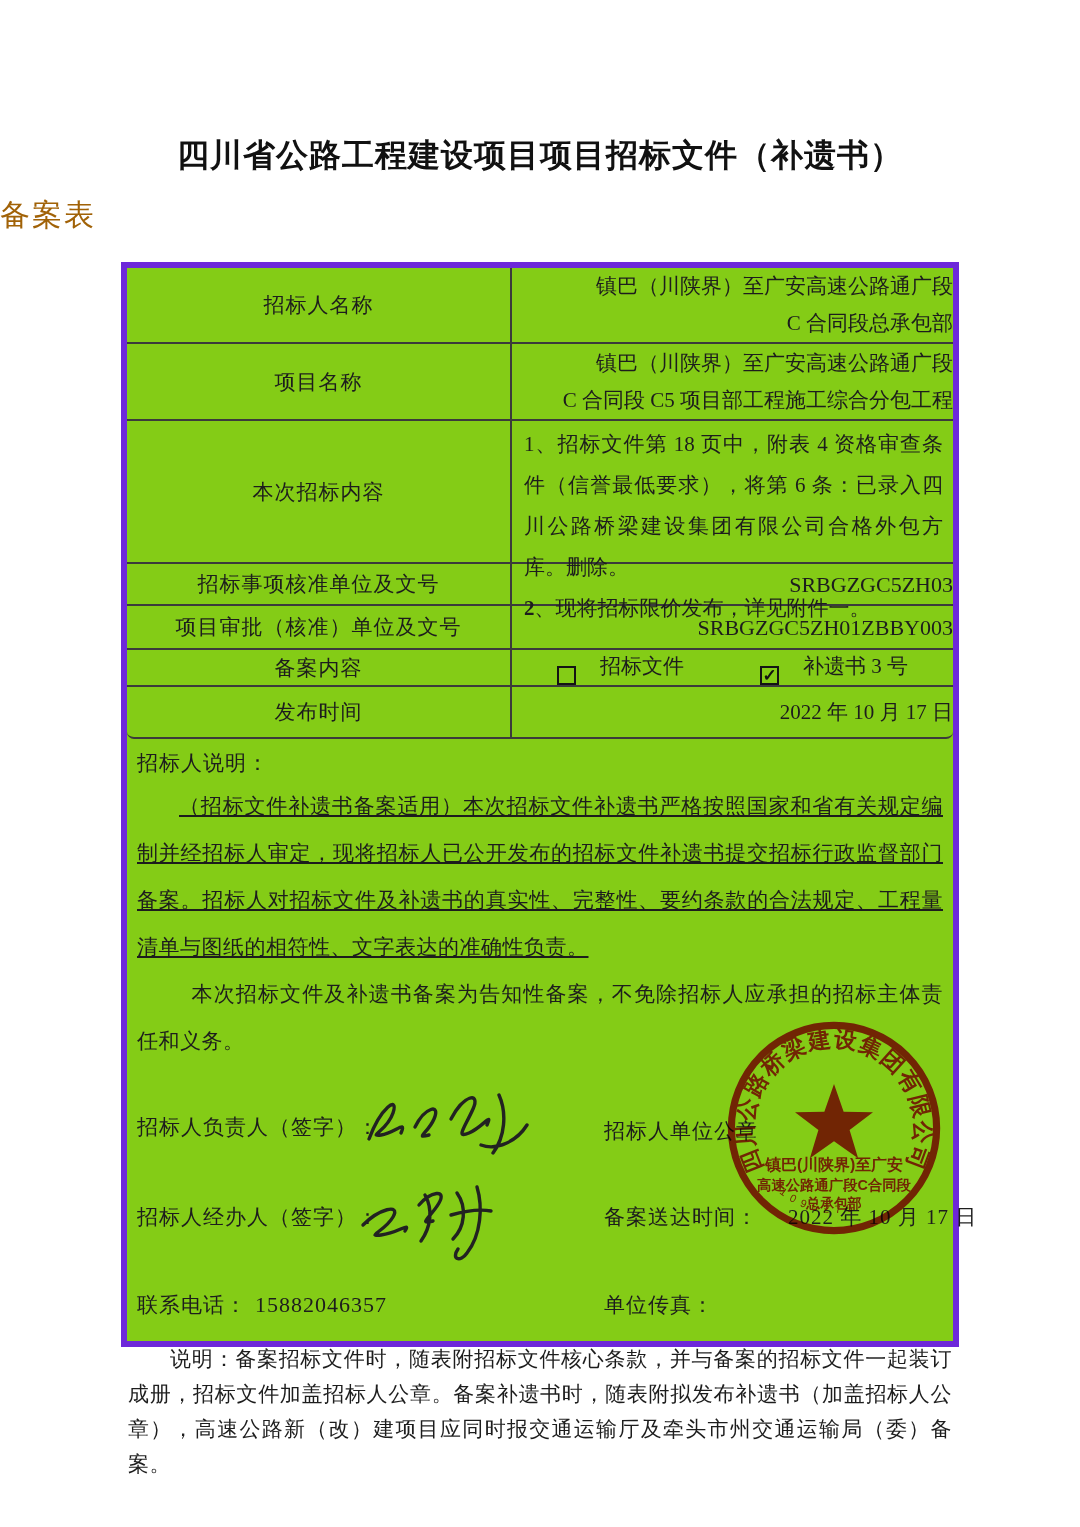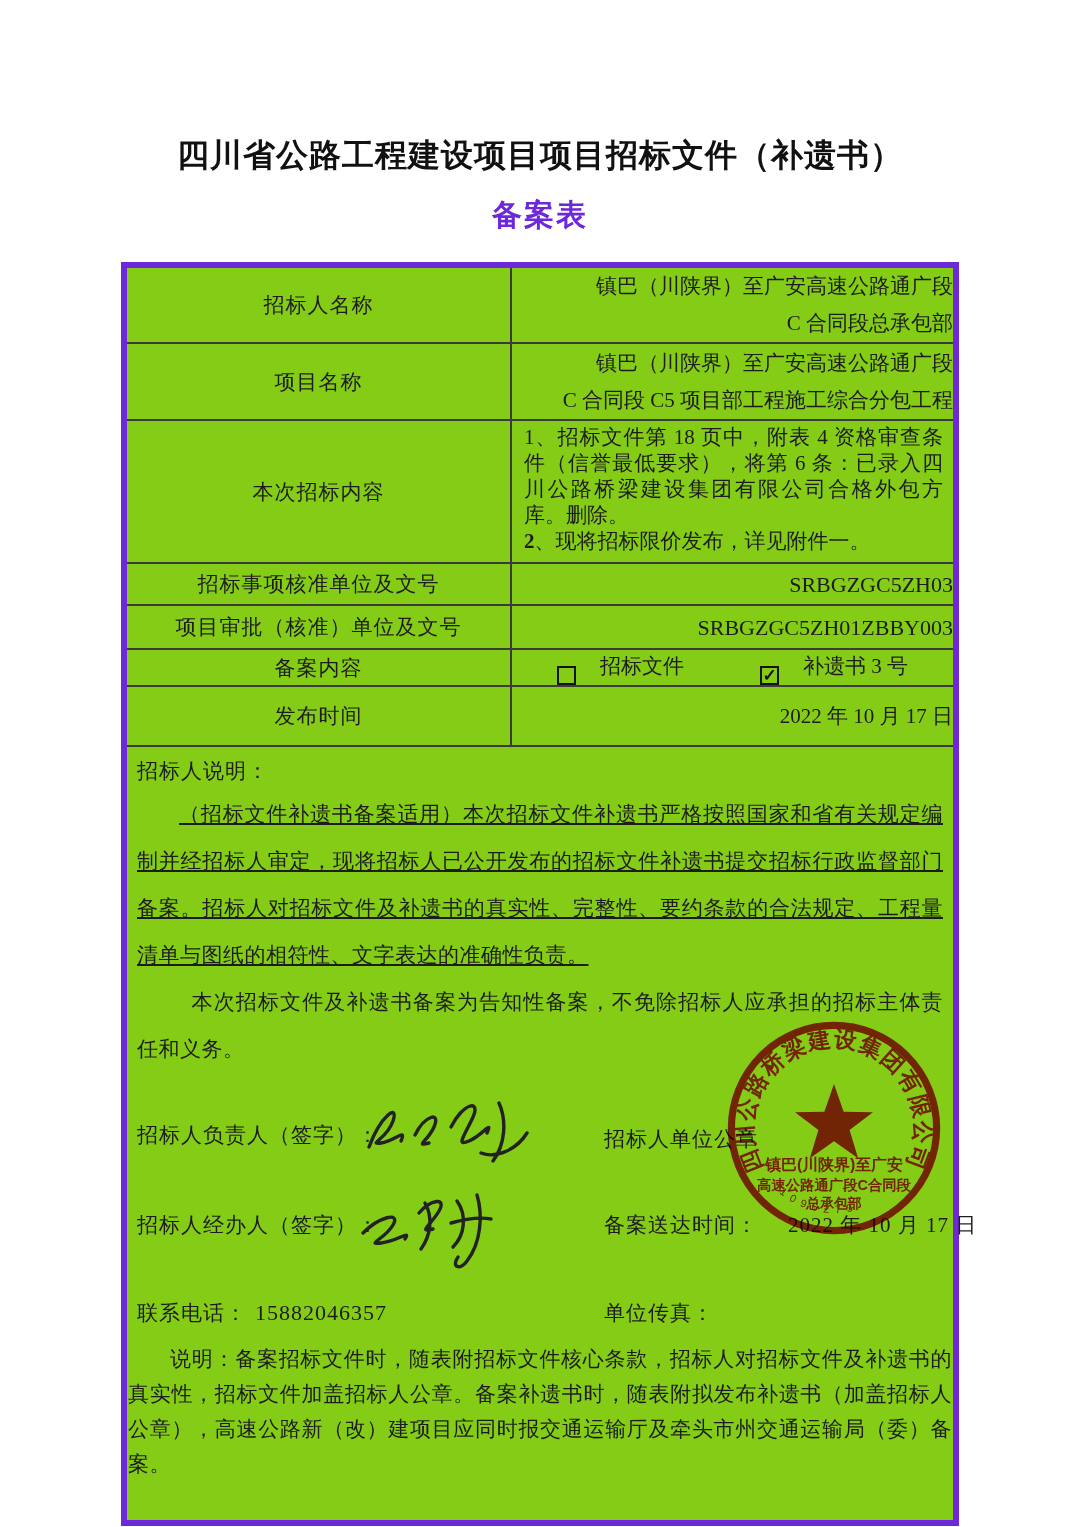--- a/index.html
+++ b/index.html
@@ -7,41 +7,41 @@
     position:relative; width:1080px; height:1527px; background:#ffffff;
     font-family:"Liberation Serif","DejaVu Serif",serif; color:#1d1d1d;
     overflow:hidden;
   }
   .doc-title {
     position:absolute; top:134px; left:0; width:100%; text-align:center;
     font-family:"Liberation Sans","DejaVu Sans",sans-serif;
     font-weight:700; font-size:32px; letter-spacing:1px; color:#111;
   }
   .doc-subtitle {
-    position:absolute; top:195px; left:0; width:100%; text-align:center;
+    position:absolute; top:195px; left:0; width:100%; 
     font-family:"Liberation Sans","DejaVu Sans",sans-serif;
-    font-weight:700; font-size:30px; letter-spacing:2px; color:#6d28d9;
+    font-weight:400; font-size:30px; letter-spacing:2px; color:#a16207;
   }
   .form-table {
     position:absolute; left:121px; top:262px; width:838px;
     border:6px solid #6d28d9; box-sizing:border-box; background:#84cc16;
   }
   .trow { display:flex; box-sizing:border-box; border-bottom:2px solid #3b3b3b; }
   .trow:last-child { border-bottom:none; }
   .tlabel {
     width:385px; box-sizing:border-box; border-right:2px solid #3b3b3b;
     display:flex; align-items:center; justify-content:center;
     font-size:21px; letter-spacing:1px; text-align:center;
   }
   .tvalue {
     flex:1; box-sizing:border-box; display:flex; flex-direction:column;
     align-items:flex-end; justify-content:center; font-size:21px; line-height:37px;
   }
   .tvalue.lefty {
-    display:block; text-align:justify; padding:3px 10px 0 12px; line-height:26px;
+    display:block; text-align:justify; padding:3px 10px 0 12px; line-height:41px;
   }
   .bold-num { font-weight:700; }
   .checkrow { flex-direction:row; gap:12px; }
   .chk {
     display:inline-flex; width:19px; height:19px; box-sizing:border-box;
     border:2.5px solid #141414; align-items:center; justify-content:center;
     font-size:17px; font-weight:700; line-height:1; margin-right:12px; color:#111;
   }
   .gap { display:inline-block; width:52px; }
   .notes-cell { position:relative; box-sizing:border-box; padding:10px 10px 0 10px; display:block; }
@@ -117,26 +117,26 @@
         <span class="chk"></span>
         <span>招标文件</span>
         <span class="gap"></span>
         <span class="chk">
             <i style="font-style:normal;">✓</i>
           </span>
         <span>补遗书 3 号</span>
       </div>
     </div>
 
-    <div class="trow" style="height:60px;">
+    <div class="trow" style="height:52px;border-radius:7px;">
       <div class="tlabel">发布时间</div>
       <div class="tvalue">2022 年 10 月 17 日</div>
     </div>
 
-    <div class="trow notes-cell" style="height:773px;">
+    <div class="trow notes-cell" style="height:602px;">
       <div class="stmt-heading">招标人说明：</div>
       <p class="stmt-para1">（招标文件补遗书备案适用）本次招标文件补遗书严格按照国家和省有关规定编制并经招标人审定，现将招标人已公开发布的招标文件补遗书提交招标行政监督部门备案。招标人对招标文件及补遗书的真实性、完整性、要约条款的合法规定、工程量清单与图纸的相符性、文字表达的准确性负责。</p>
       <p class="stmt-para2">本次招标文件及补遗书备案为告知性备案，不免除招标人应承担的招标主体责任和义务。</p>
 
       <div class="abs sig-label" style="left:10px; top:374px;">招标人负责人（签字）：</div>
       <svg class="abs" style="left:232px; top:342px;" width="185" height="86" viewBox="0 0 185 86">
         <g class="signature">
           <path d="M10 58 C22 26 40 14 34 32 C28 50 8 56 22 54 C36 52 48 38 42 52"></path>
           <path d="M56 46 C66 26 82 22 75 38 C69 52 55 58 70 54"></path>
           <path d="M92 38 C104 14 122 10 114 28 C106 46 96 58 110 52 C124 46 134 30 128 44"></path>
@@ -178,15 +178,15 @@
     </text>
     <polygon points="115,72 124.4,99.1 153,99.6 130.2,116.9 138.5,144.4 115,128 91.5,144.4 99.8,116.9 77,99.6 105.6,99.1" fill="#d9251c"></polygon>
     <text x="115" y="156" text-anchor="middle" font-size="15.5" font-weight="700" fill="#d9251c" font-family="Liberation Sans, DejaVu Sans, sans-serif">镇巴(川陕界)至广安</text>
     <text x="115" y="175" text-anchor="middle" font-size="14" font-weight="700" fill="#d9251c" font-family="Liberation Sans, DejaVu Sans, sans-serif">高速公路通广段C合同段</text>
     <text x="115" y="193" text-anchor="middle" font-size="13.5" font-weight="700" fill="#d9251c" font-family="Liberation Sans, DejaVu Sans, sans-serif">总承包部</text>
     <text font-size="10.5" fill="#d9251c" letter-spacing="6" font-family="Liberation Sans, DejaVu Sans, sans-serif">
       <textPath href="#codePath" startOffset="28">1096273</textPath>
     </text>
   </svg>
 
-  <div class="footer-note">说明：备案招标文件时，随表附招标文件核心条款，招标人对招标文件及补遗书的真实性，招标文件加盖招标人公章。备案补遗书时，随表附拟发布补遗书（加盖招标人公章），高速公路新（改）建项目应同时报交通运输厅及牵头市州交通运输局（委）备案。</div>
+  <div class="footer-note">说明：备案招标文件时，随表附招标文件核心条款，并与备案的招标文件一起装订成册，招标文件加盖招标人公章。备案补遗书时，随表附拟发布补遗书（加盖招标人公章），高速公路新（改）建项目应同时报交通运输厅及牵头市州交通运输局（委）备案。</div>
 
 </div>
 
 </body></html>

